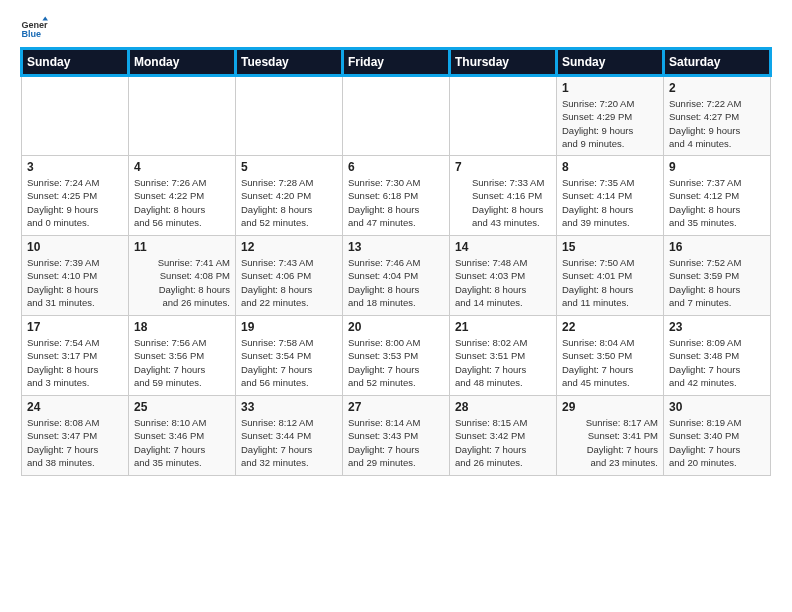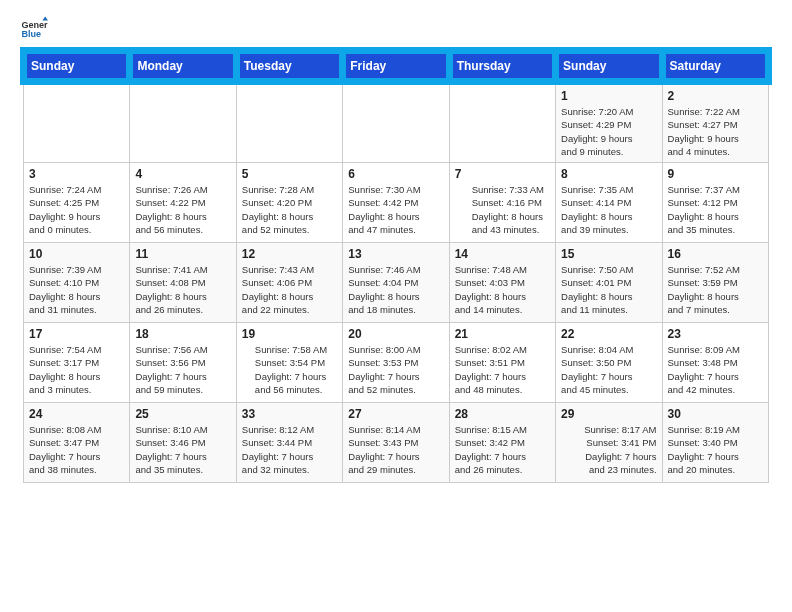--- a/index.html
+++ b/index.html
@@ -40,26 +40,26 @@
     .location-subtitle {
       font-size: 14px;
       color: #555;
     }
     table {
       width: 100%;
       border-collapse: collapse;
       table-layout: fixed;
     }
     thead tr th {
-      background: #1d4ed8;
+      background: #0f172a;
       color: #fff;
       font-size: 12px;
       padding: 5px 4px;
       text-align: left;
-      border: 7px solid #0ea5e9;
+      border: 3px solid #0ea5e9;
     }
     tbody tr td {
       border: 1px solid #ccc;
       vertical-align: top;
       padding: 4px 5px;
       font-size: 10px;
       color: #333;
       height: 80px;
       background: #fff;
     }
@@ -156,21 +156,21 @@
           <td>
             <span class="day-num">5</span>
             <div class="day-info" style="white-space: pre-line;">Sunrise: 7:28 AM
 Sunset: 4:20 PM
 Daylight: 8 hours
 and 52 minutes.</div>
           </td>
           <td>
             <span class="day-num">6</span>
             <div class="day-info" style="white-space: pre-line;">Sunrise: 7:30 AM
-Sunset: 4:42 PM
+Sunset: 6:18 PM
 Daylight: 8 hours
 and 47 minutes.</div>
           </td>
           <td>
             <span class="day-num">7</span>
             <div class="day-info" style="white-space: pre-line; margin-left: 17px;">Sunrise: 7:33 AM
 Sunset: 4:16 PM
 Daylight: 8 hours
 and 43 minutes.</div>
           </td>
@@ -192,21 +192,21 @@
         <tr>
           <td>
             <span class="day-num">10</span>
             <div class="day-info" style="white-space: pre-line;">Sunrise: 7:39 AM
 Sunset: 4:10 PM
 Daylight: 8 hours
 and 31 minutes.</div>
           </td>
           <td>
             <span class="day-num">11</span>
-            <div class="day-info" style="white-space: pre-line;">Sunrise: 7:41 AM
+            <div class="day-info" style="white-space: pre-line; text-align: right;">Sunrise: 7:41 AM
 Sunset: 4:08 PM
 Daylight: 8 hours
 and 26 minutes.</div>
           </td>
           <td>
             <span class="day-num">12</span>
             <div class="day-info" style="white-space: pre-line;">Sunrise: 7:43 AM
 Sunset: 4:06 PM
 Daylight: 8 hours
 and 22 minutes.</div>
@@ -250,21 +250,21 @@
           </td>
           <td>
             <span class="day-num">18</span>
             <div class="day-info" style="white-space: pre-line;">Sunrise: 7:56 AM
 Sunset: 3:56 PM
 Daylight: 7 hours
 and 59 minutes.</div>
           </td>
           <td>
             <span class="day-num">19</span>
-            <div class="day-info" style="white-space: pre-line; margin-left: 13px;">Sunrise: 7:58 AM
+            <div class="day-info" style="white-space: pre-line;">Sunrise: 7:58 AM
 Sunset: 3:54 PM
 Daylight: 7 hours
 and 56 minutes.</div>
           </td>
           <td>
             <span class="day-num">20</span>
             <div class="day-info" style="white-space: pre-line;">Sunrise: 8:00 AM
 Sunset: 3:53 PM
 Daylight: 7 hours
 and 52 minutes.</div>

